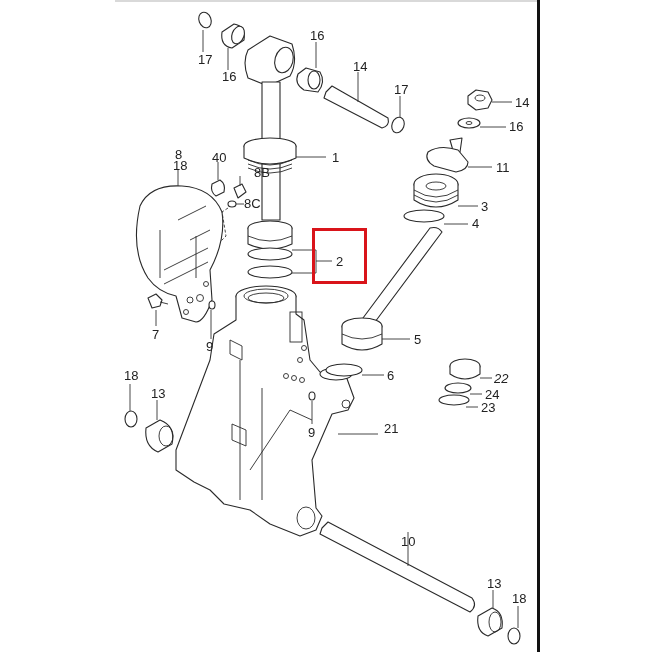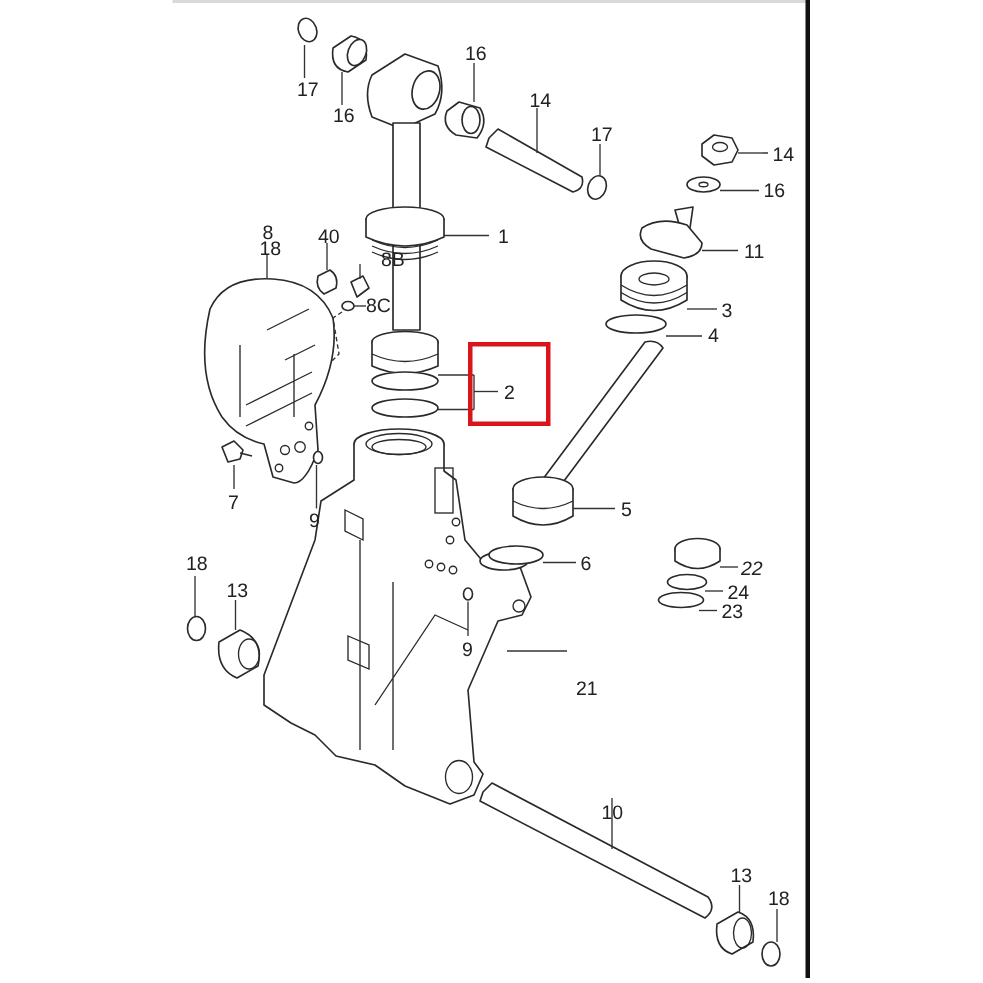--- a/index.html
+++ b/index.html
@@ -233,18 +233,18 @@
     <span class="callout" style="left: 152px; top: 330px;">7</span>
     <span class="callout" style="left: 206px; top: 342px;">9</span>
     <span class="callout" style="left: 414px; top: 335px;">5</span>
     <span class="callout" style="left: 124px; top: 371px;">18</span>
     <span class="callout" style="left: 387px; top: 371px;">6</span>
     <span class="callout" style="left: 494px; top: 374px; font-style: italic;">22</span>
     <span class="callout" style="left: 151px; top: 389px;">13</span>
     <span class="callout" style="left: 485px; top: 390px;">24</span>
     <span class="callout" style="left: 481px; top: 403px;">23</span>
     <span class="callout" style="left: 308px; top: 428px;">9</span>
-    <span class="callout" style="left: 384px; top: 454px;">21</span>
+    <span class="callout" style="left: 384px; top: 424px;">21</span>
     <span class="callout" style="left: 401px; top: 521px; margin-top: 16px;">10</span>
     <span class="callout" style="left: 487px; top: 579px;">13</span>
     <span class="callout" style="left: 512px; top: 594px;">18</span>
   </div>
 </div>
 
 </body></html>

